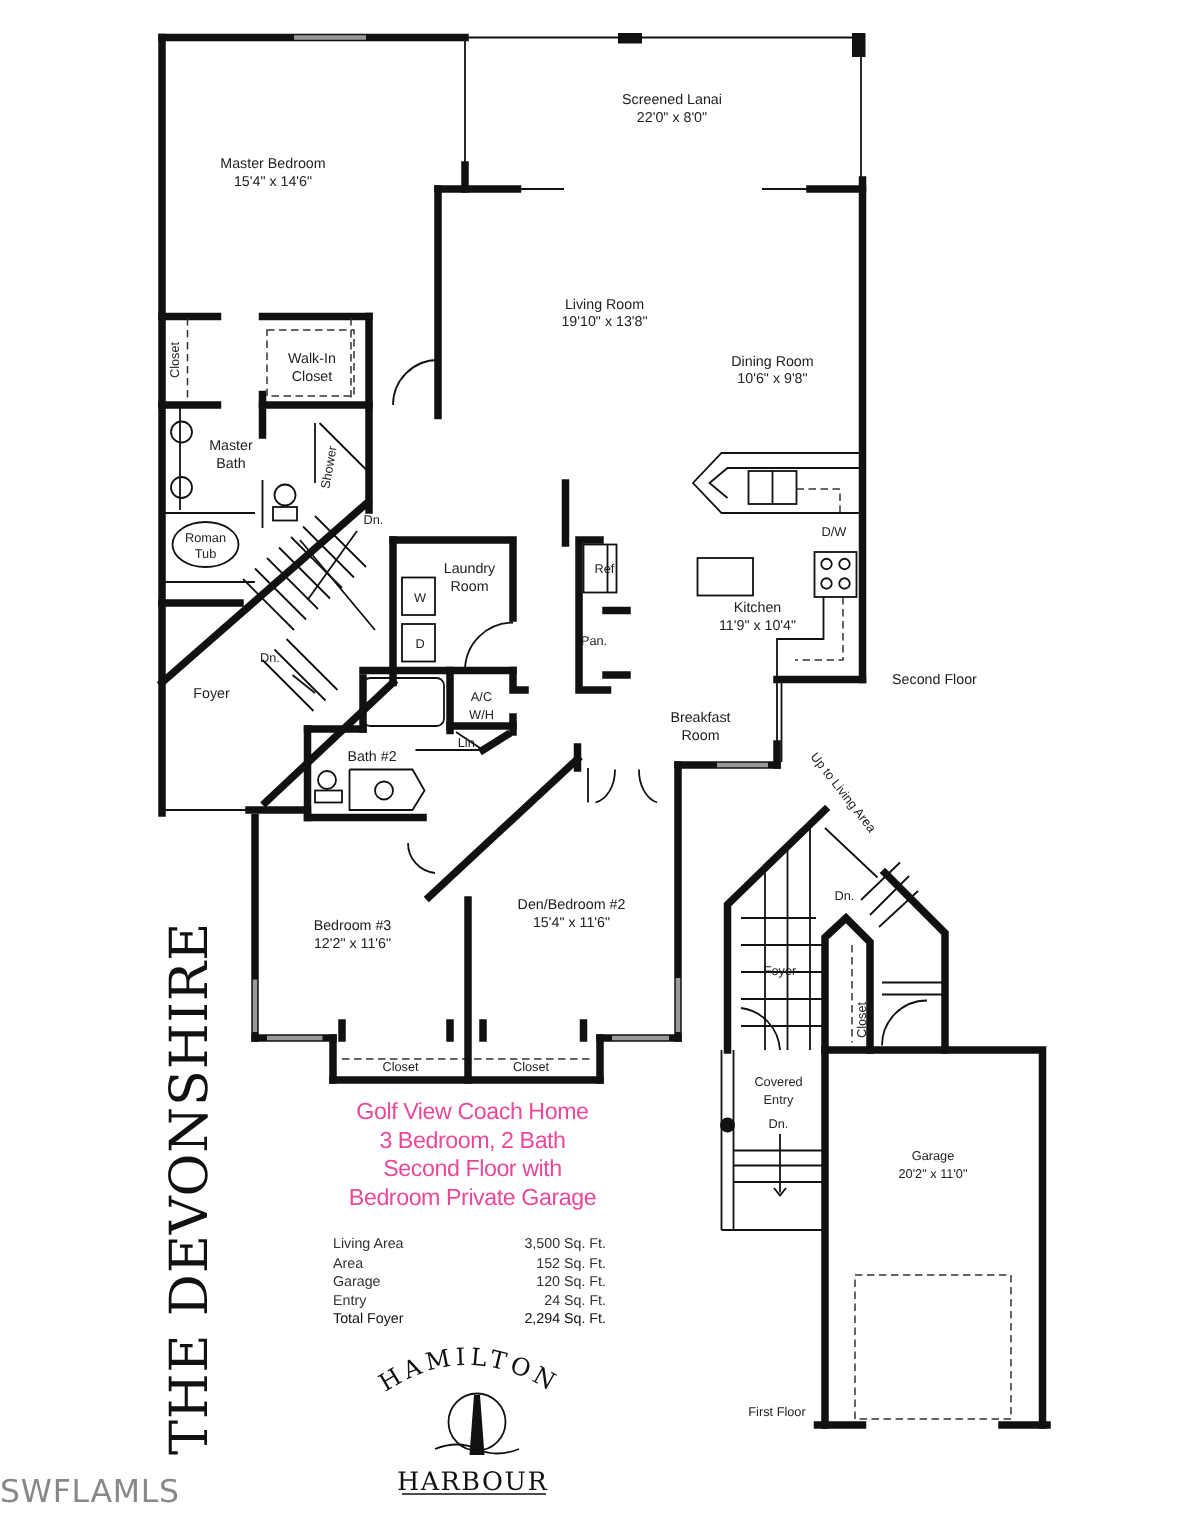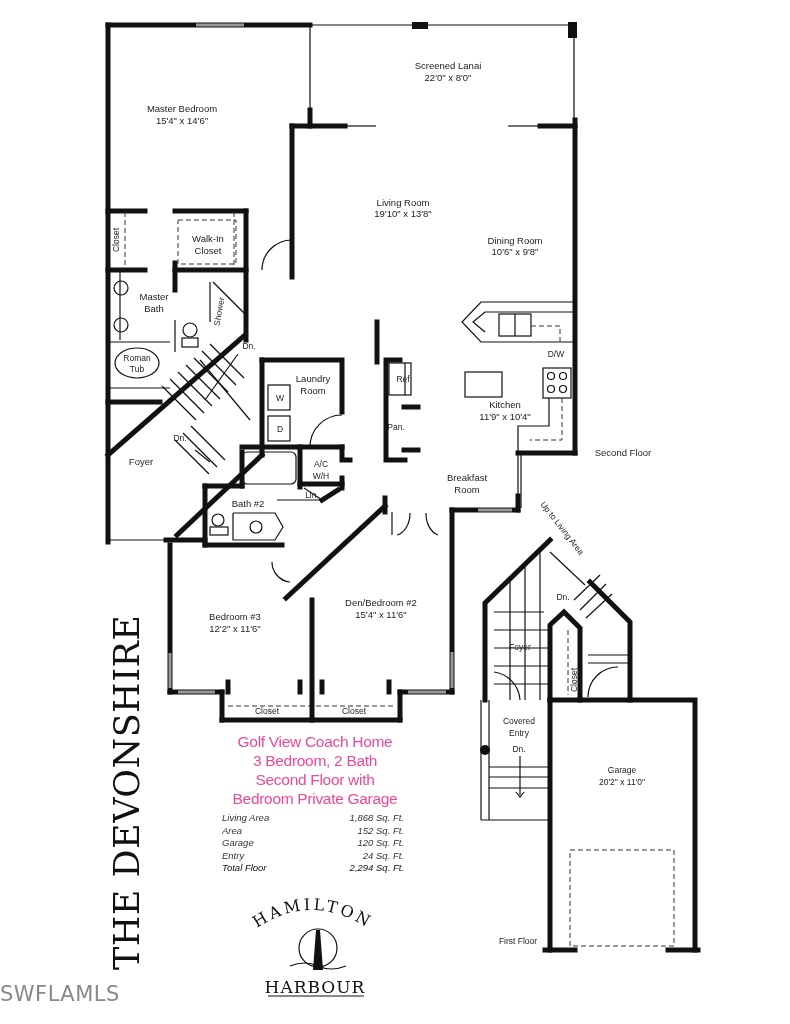--- a/index.html
+++ b/index.html
@@ -6,21 +6,21 @@
   body { width: 790px; height: 1024px; position: relative; overflow: hidden; font-family: "Liberation Sans", sans-serif; }
   svg { position: absolute; left: 0; top: 0; }
   .lbl { font-family: "Liberation Sans", sans-serif; font-size: 9.5px; fill: #222; text-anchor: middle; }
   .lbl-sm { font-family: "Liberation Sans", sans-serif; font-size: 8.5px; fill: #222; text-anchor: middle; }
   .wall { stroke: #111; stroke-width: 5; fill: none; stroke-linecap: square; }
   .thin { stroke: #111; stroke-width: 1.2; fill: none; }
   .dash { stroke: #333; stroke-width: 1; fill: none; stroke-dasharray: 5 3; }
   .win { stroke: #999; stroke-width: 3; fill: none; }
   .info { position: absolute; left: 220px; top: 732px; width: 190px; text-align: center; }
   .info h1 { margin: 0; font-family: "Liberation Sans", sans-serif; font-weight: normal; font-size: 15.5px; line-height: 19px; color: #ec4899; letter-spacing: -0.3px; }
-  .areas { margin-top: 4px; width: 182px; margin-left: 2px; font-style: italic; }
+  .areas { margin-top: 16px; width: 182px; margin-left: 2px; }
   .arow { display: flex; justify-content: space-between; font-size: 9.5px; color: #333; line-height: 12.5px; font-family: "Liberation Sans", sans-serif; }
   .arow.total { color: #111; }
   .title-v { position: absolute; left: 32px; top: 630px; width: 340px; height: 40px; transform-origin: 0 0; transform: translate(75px, 340px) rotate(-90deg); font-family: "DejaVu Serif", serif; font-size: 35px; letter-spacing: 0.5px; color: #111; white-space: nowrap; }
   .mls { position: absolute; left: 0; top: 982px; font-family: "DejaVu Sans", sans-serif; font-size: 21px; color: #888; letter-spacing: 0.5px; }
 </style>
 </head>
 <body>
 
 <svg width="790" height="1024" viewBox="0 0 790 1024">
 
@@ -277,34 +277,34 @@
 <div class="title-v">THE DEVONSHIRE</div>
 
 <div class="info">
   <h1>Golf View Coach Home</h1>
   <h1>3 Bedroom, 2 Bath</h1>
   <h1>Second Floor with</h1>
   <h1>Bedroom Private Garage</h1>
   <div class="areas">
     <div class="arow">
         <span>Living Area</span>
-        <span>1,868 Sq. Ft.</span>
+        <span>3,500 Sq. Ft.</span>
       </div>
     <div class="arow">
         <span>Area</span>
         <span>152 Sq. Ft.</span>
       </div>
     <div class="arow">
         <span>Garage</span>
         <span>120 Sq. Ft.</span>
       </div>
     <div class="arow">
         <span>Entry</span>
         <span>24 Sq. Ft.</span>
       </div>
     <div class="arow total">
-        <span>Total Floor</span>
+        <span>Total Foyer</span>
         <span>2,294 Sq. Ft.</span>
       </div>
   </div>
 </div>
 
 <div class="mls">SWFLAMLS</div>
 
 </body></html>

